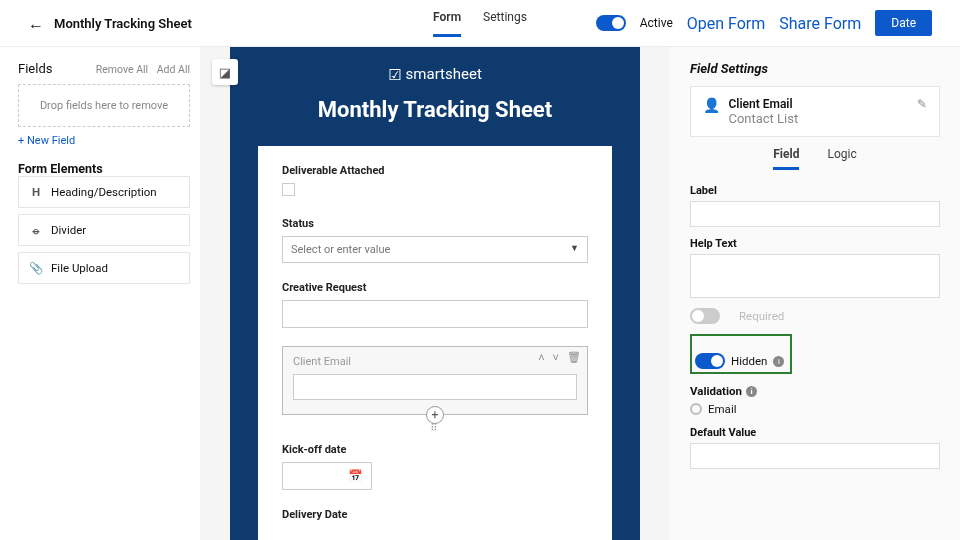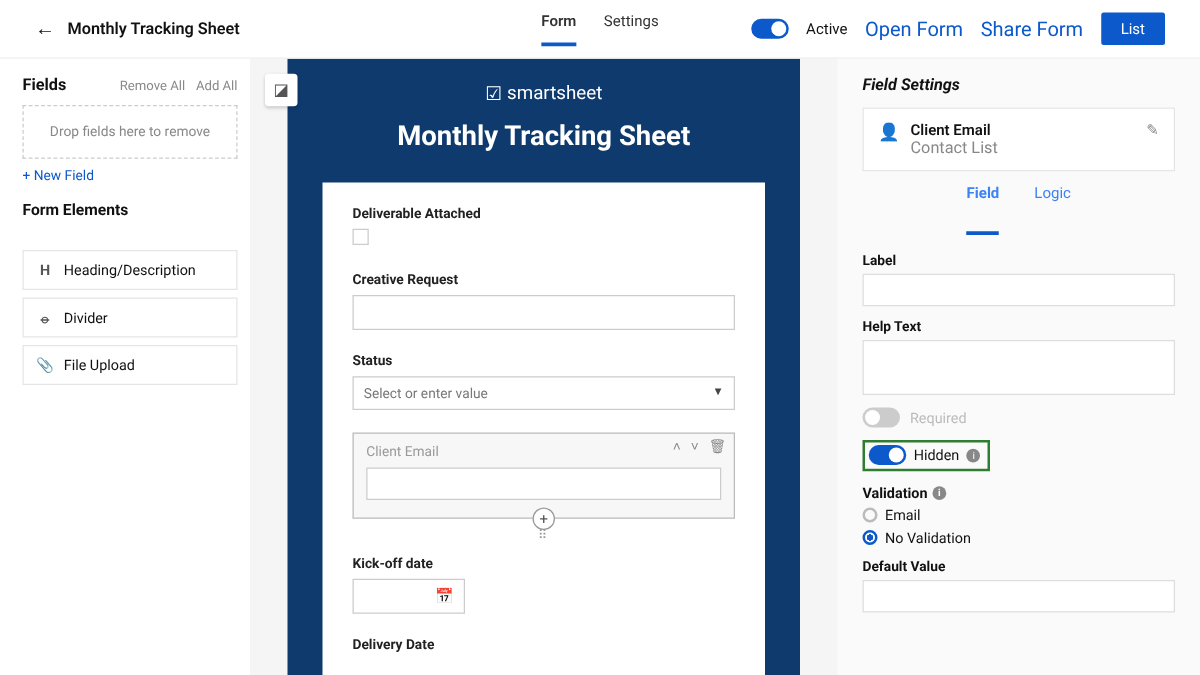--- a/index.html
+++ b/index.html
@@ -17,26 +17,26 @@
   .toggle .knob { position: absolute; top: 2px; width: 12px; height: 12px; border-radius: 50%; background: #fff; }
   .toggle.on .knob { right: 2px; }
   .toggle.off .knob { left: 2px; }
   .top-right .link { color: #0b59cb; font-size: 16px; cursor: pointer; }
   .save-btn { background: #0b59cb; color: #fff; border: none; padding: 6px 16px; border-radius: 2px; font-size: 12px; cursor: pointer; }
   .top-right .label { font-size: 12px; color: #111; }
   .columns { display: flex; height: calc(540px - 46px); border-top: 1px solid #eee; background: #f9f9f9; }
   
   .left { width: 200px; background: #fff; padding: 14px 10px 14px 18px; }
   .left .hdr { display: flex; align-items: baseline; margin-bottom: 8px; }
-  .left .hdr h3 { font-size: 13px; font-weight: 700; }
+  .left .hdr h3 { font-size: 13px; font-weight: 400; }
   .left .hdr .actions { margin-left: auto; font-size: 10.5px; color: #888; }
   .left .hdr .actions span { margin-left: 6px; cursor: pointer; }
   .dropzone { border: 1px dashed #ccc; color: #888; font-size: 11px; text-align: center; padding: 14px 4px; margin-bottom: 6px; }
   .new-field { color: #0b59cb; font-size: 11px; cursor: pointer; margin-bottom: 14px; display: inline-block; }
-  .left h4 { font-size: 12.5px; font-weight: 700; margin-bottom: 24px; }
+  .left h4 { font-size: 12.5px; font-weight: 700; margin-bottom: 0; }
   .elem { border: 1px solid #e5e5e5; background: #fff; padding: 8px 10px; margin-bottom: 6px; font-size: 11.5px; display: flex; align-items: center; gap: 8px; cursor: grab; }
   .elem .eicon { font-weight: 700; display: inline-block; width: 14px; text-align: center; color: #555; }
   
   .center { flex: 1; position: relative; overflow: hidden; }
   .center-inner { position: absolute; inset: 0; background: #f5f5f5; padding: 0 6px; }
   .float-btn { position: absolute; top: 12px; left: 12px; width: 26px; height: 26px; background: #fff; border-radius: 3px; box-shadow: 0 1px 3px rgba(0,0,0,.2); display:flex; align-items:center; justify-content:center; cursor:pointer; font-size:13px; color:#555; z-index:3; }
   .form-preview { margin: 0 auto; width: 410px; background: #0f3a6e; color: #fff; height: 100%; overflow: hidden; }
   .brand { text-align: center; padding: 18px 0 8px; font-size: 15px; }
   .brand .mark { display:inline-block; transform: translateY(1px); margin-right:4px; }
   .form-title { text-align: center; font-size: 22px; font-weight: 700; padding: 6px 0 24px; }
@@ -58,28 +58,28 @@
   .drag-handle { text-align:center; color:#999; font-size:10px; margin-top:-2px; letter-spacing:2px; }
   
   .right { width: 290px; background: #fafafa; padding: 14px 20px; overflow:hidden; }
   .right h3 { font-size: 13px; font-weight: 700; margin-bottom: 10px; font-style: italic; }
   .field-box { border: 1px solid #e5e5e5; background:#fff; padding: 10px 12px; display:flex; align-items:flex-start; gap:8px; margin-bottom:10px; }
   .field-box .picon { font-size: 14px; }
   .field-box .ftitle { font-size: 12px; font-weight:600; }
   .field-box .ftype { font-size: 13px; color:#888; }
   .field-box .edit { margin-left:auto; color:#888; cursor:pointer; font-size:12px; }
   .subtabs { display:flex; justify-content:center; gap:28px; margin-bottom: 14px; }
-  .subtab { font-size: 12px; padding-bottom: 24px; cursor:pointer; color:#3b82f6; }
+  .subtab { font-size: 12px; padding-bottom: 6px; cursor:pointer; color:#404040; }
   .subtab.active { font-weight:700; border-bottom: 3px solid #0b59cb; }
   .rlabel { font-size:11px; font-weight:700; margin: 10px 0 4px; display:block; }
   .rinput { width:100%; border:1px solid #ddd; background:#fff; height:26px; }
   .rtext { width:100%; border:1px solid #ddd; background:#fff; height:44px; }
-  .switch-row { display:flex; align-items:center; gap:8px; margin-top:10px; font-size:11.5px; }
+  .switch-row { display:flex; align-items:center; gap:19px; margin-top:10px; font-size:11.5px; }
   .switch-row .greyed { color:#bbb; }
-  .hidden-box { border: 2px solid #2e7d32; padding: 2px 6px 3px 3px; display:inline-flex; align-items:center; gap:6px; }
+  .hidden-box { border: 2px solid #2e7d32; padding: 17px 6px 3px 3px; display:inline-flex; align-items:center; gap:6px; }
   .info-dot { display:inline-block; width:11px; height:11px; border-radius:50%; background:#888; color:#fff; font-size:8px; text-align:center; line-height:11px; }
   .val-title { font-size:11.5px; font-weight:700; margin-top:10px; display:flex; align-items:center; gap:4px; }
   .radio-row { display:flex; align-items:center; gap:6px; font-size:11.5px; margin-top:4px; }
   .radio { width:12px; height:12px; border-radius:50%; border:2px solid #bbb; display:inline-block; }
   .radio.sel { border-color:#0b59cb; background: radial-gradient(circle, #0b59cb 0 45%, #fff 46% 100%); }
 </style>
 </head>
 <body>
 
 <div class="topbar">
@@ -89,21 +89,21 @@
     <div class="tab active">Form</div>
     <div class="tab">Settings</div>
   </div>
   <div class="top-right">
     <span class="toggle on">
         <span class="knob"></span>
       </span>
     <span class="label">Active</span>
     <span class="link">Open Form</span>
     <span class="link">Share Form</span>
-    <button class="save-btn">List</button>
+    <button class="save-btn">Date</button>
   </div>
 </div>
 
 <div class="columns">
 
   <div class="left">
     <div class="hdr">
       <h3>Fields</h3>
       <div class="actions">
         <span>Remove All</span>
@@ -136,29 +136,29 @@
         <div class="brand">
           <span class="mark">☑</span><span>smartsheet</span>
         </div>
         <div class="form-title">Monthly Tracking Sheet</div>
         <div class="form-body">
           <div class="ffield">
             <span class="flabel">Deliverable Attached</span>
             <span class="chk"></span>
           </div>
           <div class="ffield">
-            <span class="flabel">Creative Request</span>
-            <div class="tinput"></div>
-          </div>
-          <div class="ffield">
             <span class="flabel">Status</span>
             <div class="select">
               <span>Select or enter value</span>
               <span class="caret">▼</span>
             </div>
+          </div>
+          <div class="ffield">
+            <span class="flabel">Creative Request</span>
+            <div class="tinput"></div>
           </div>
           <div class="ffield" style="margin-bottom:0">
             <div class="selected-field">
               <div class="sf-tools">
                 <span>˄</span>
                 <span>˅</span>
                 <span>🗑</span>
               </div>
               <span class="sf-label">Client Email</span>
               <div class="sf-input"></div>
@@ -219,22 +219,18 @@
     </div>
 
     <div class="val-title">
       <span>Validation</span>
       <span class="info-dot">i</span>
     </div>
     <div class="radio-row">
       <span class="radio"></span>
       <span>Email</span>
     </div>
-    <div class="radio-row">
-      <span class="radio sel"></span>
-      <span>No Validation</span>
-    </div>
 
     <span class="rlabel">Default Value</span>
     <div class="rinput"></div>
   </div>
 
 </div>
 
 </body></html>

